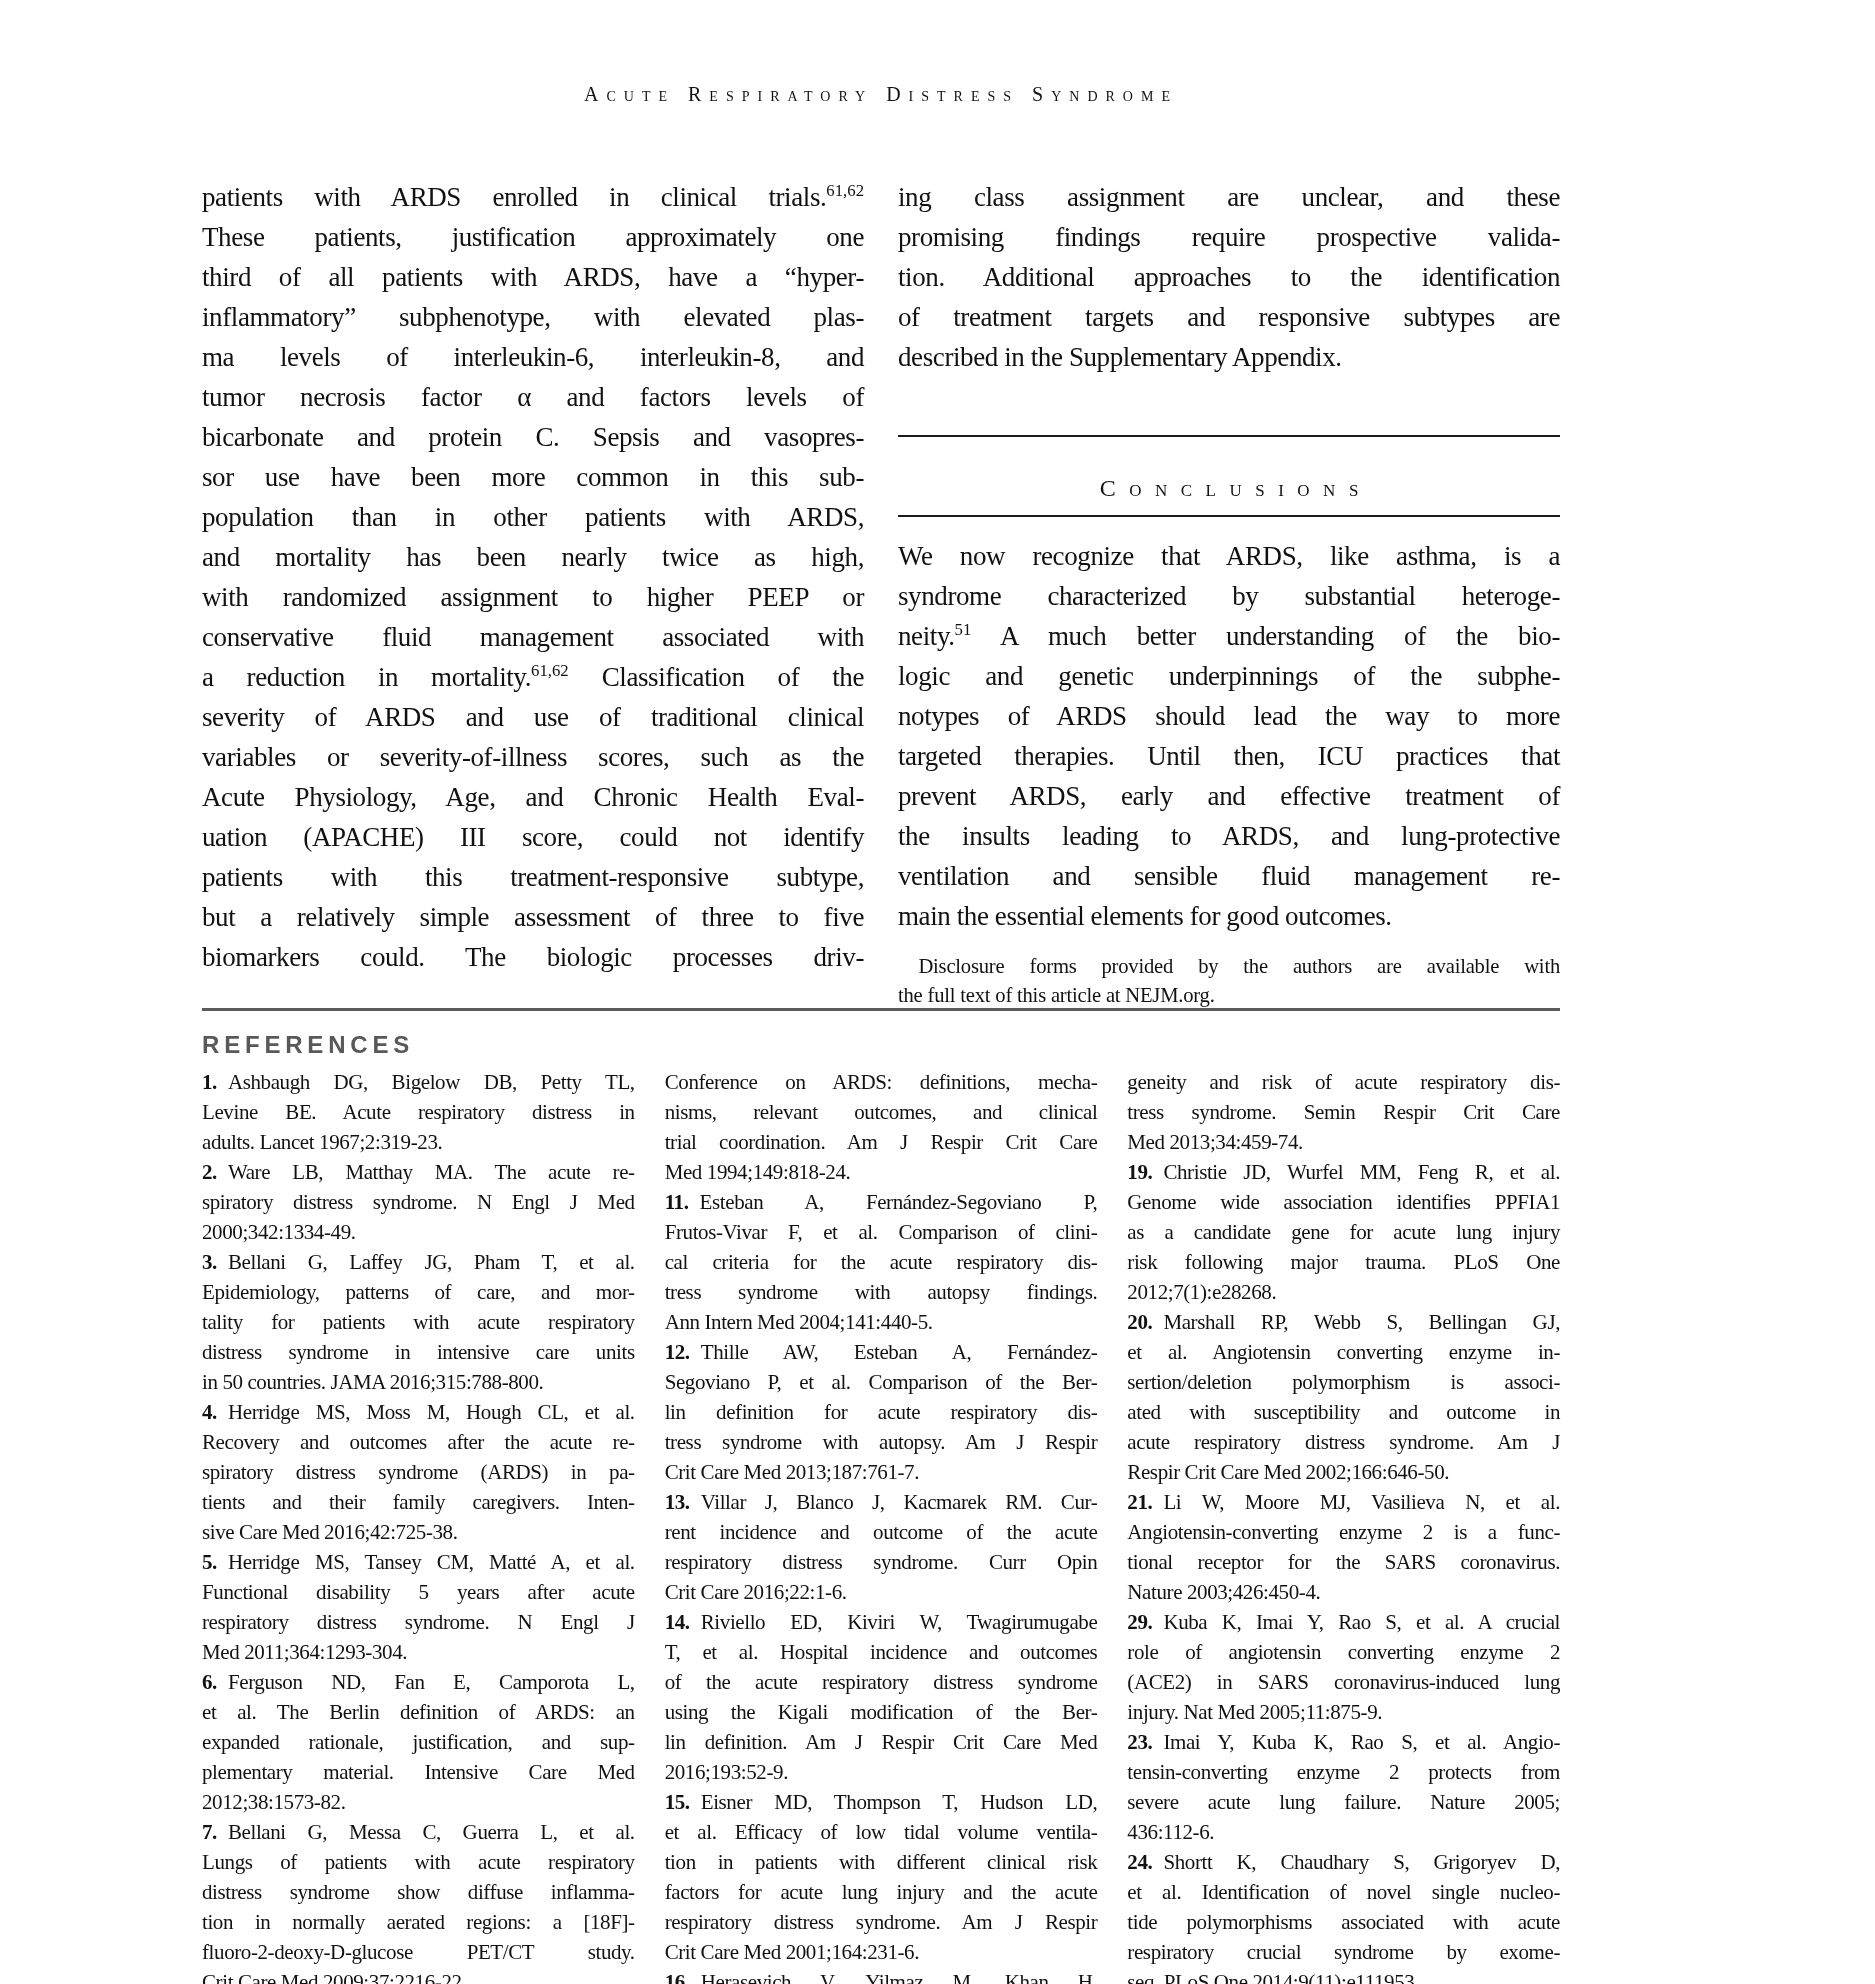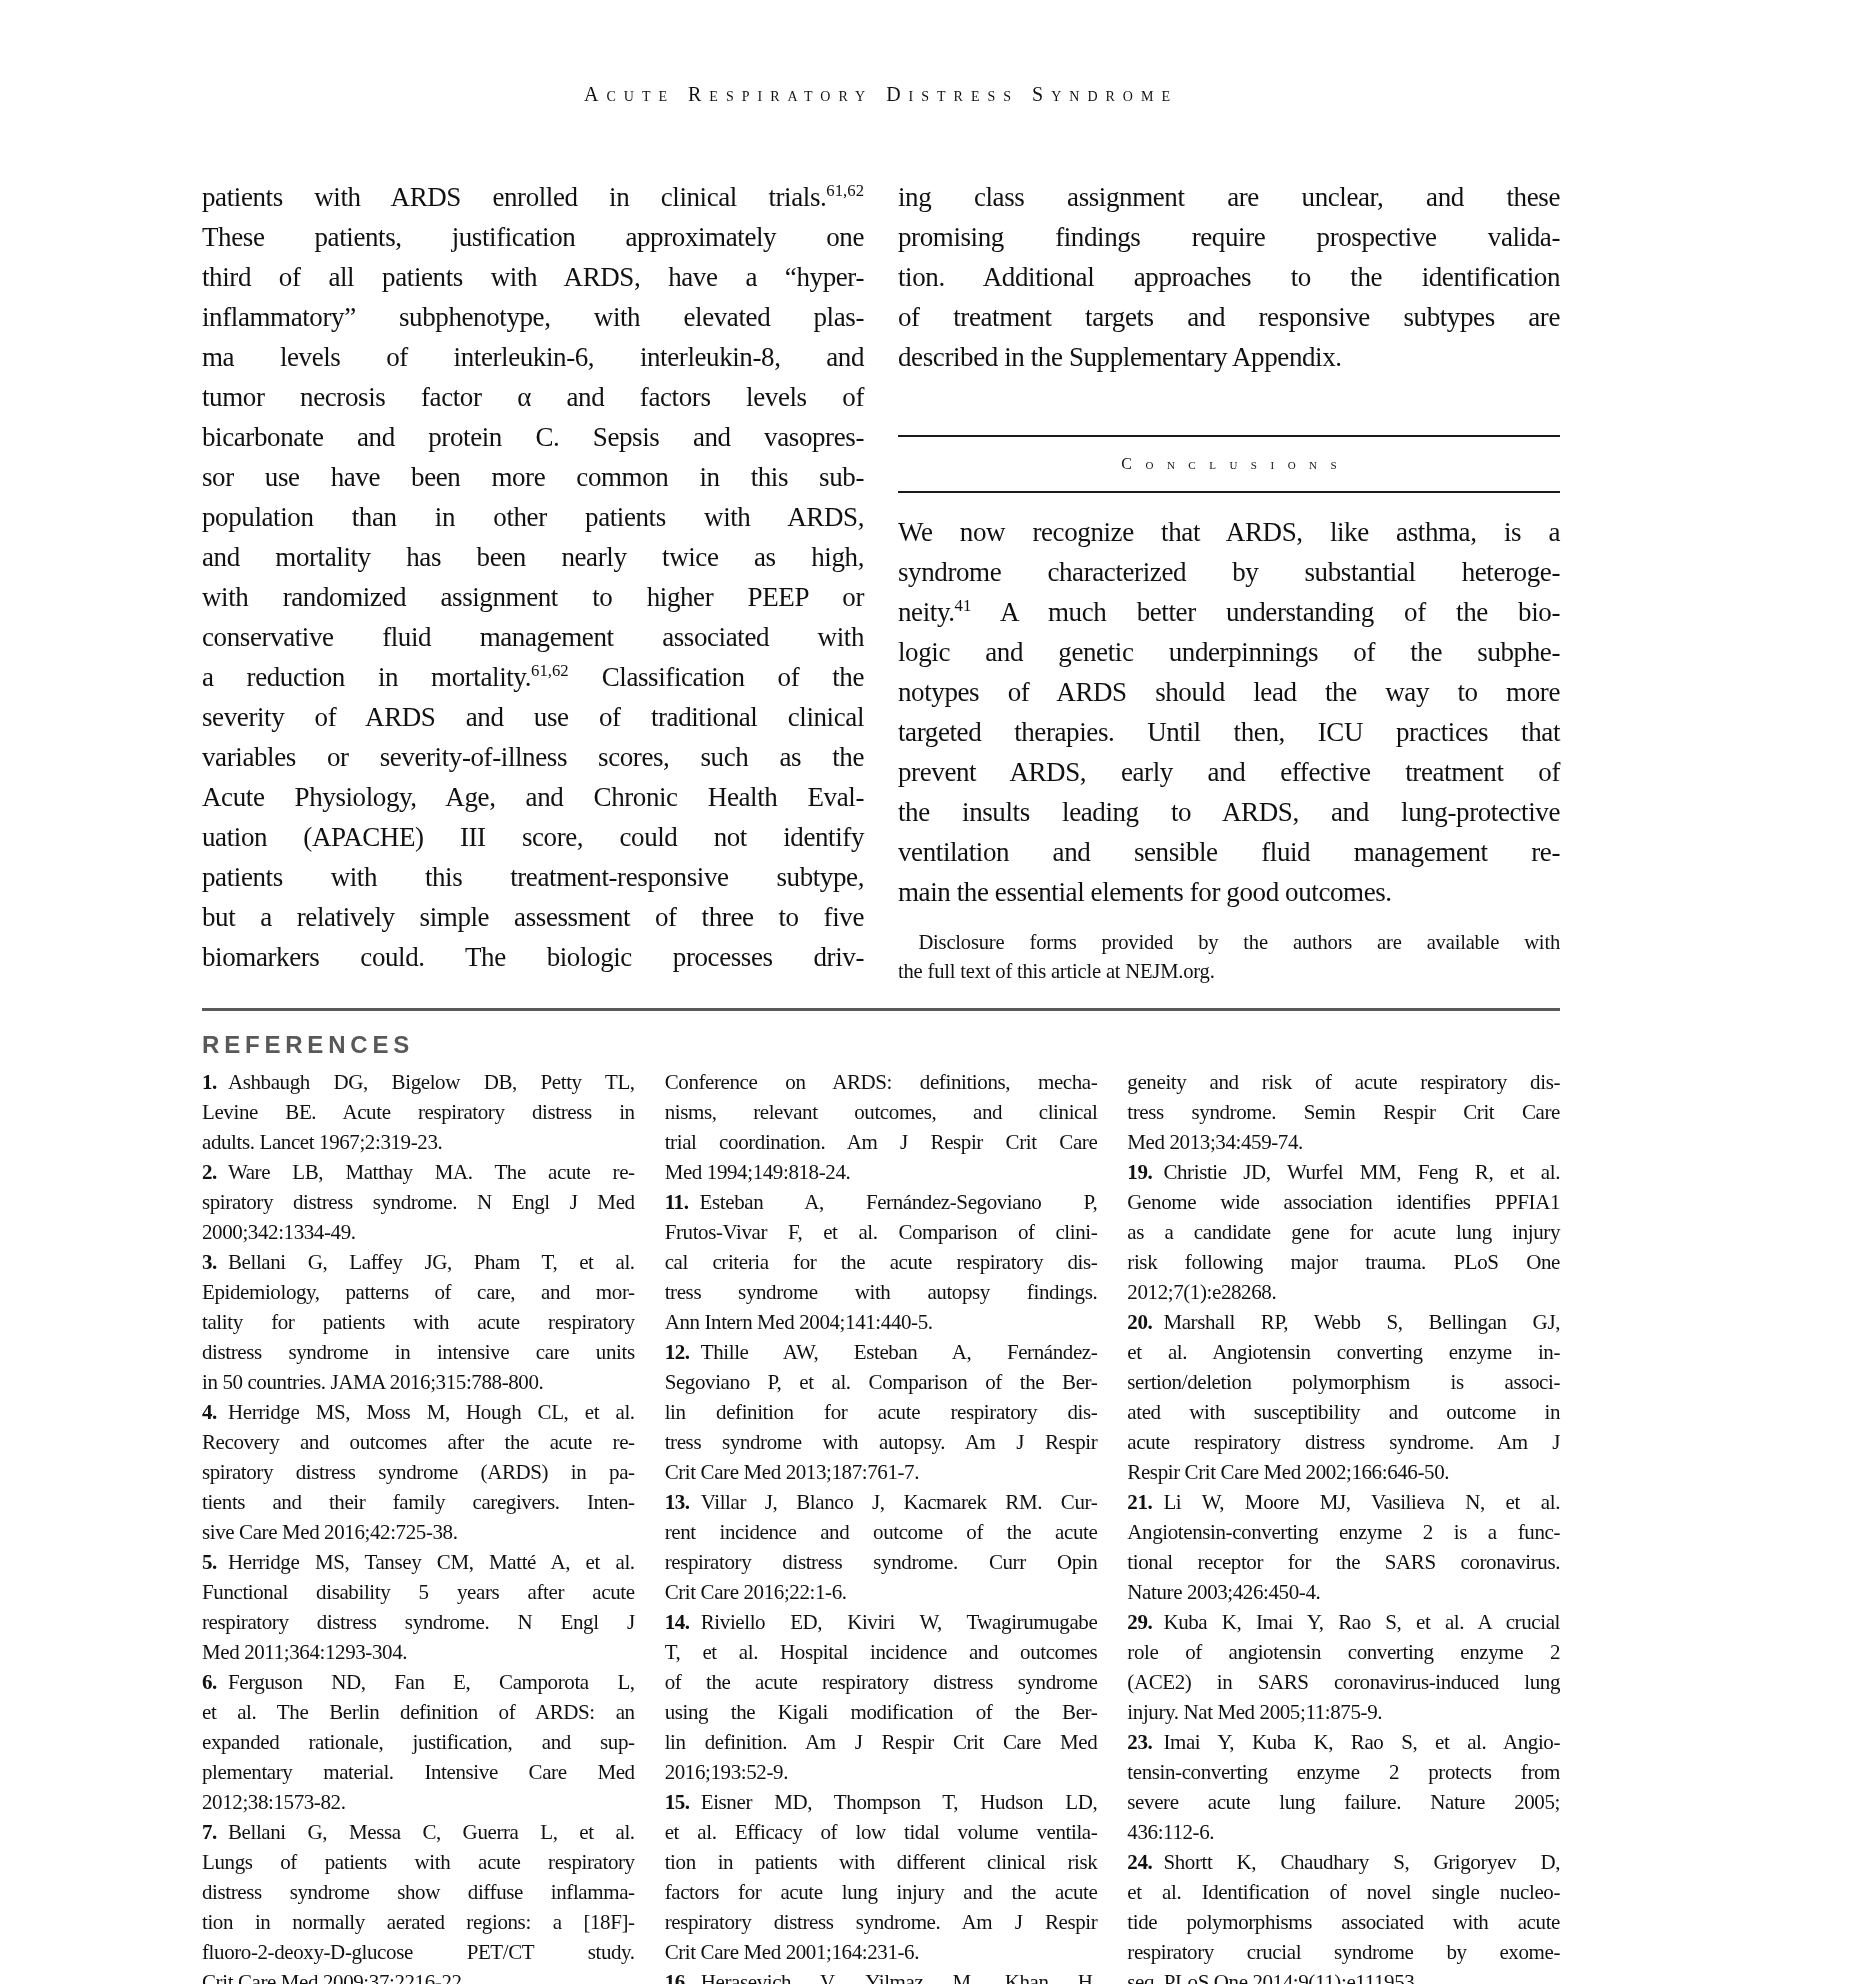--- a/index.html
+++ b/index.html
@@ -30,22 +30,22 @@
   }
   .bodytext .line.last{text-align-last:left;}
   .bodytext sup{font-size:0.62em;line-height:0;vertical-align:super;letter-spacing:0;}
 
   
   .concl-block{
     margin-top:58px;border-top:2px solid #1a1a1a;border-bottom:2px solid #1a1a1a;
     padding:15px 0;
   }
   .concl-heading{
-    text-align:center;font-variant:small-caps;font-size:16px;line-height:24px;
-    letter-spacing:13.5px;text-indent:13.5px;color:var(--ink);
+    text-align:center;font-variant:small-caps;font-size:24px;line-height:24px;
+    letter-spacing:13.5px;text-indent:13.5px;color:var(--ink);margin-top:24px;
   }
   .concl-para{margin-top:19px;}
   .disclosure{margin-top:16px;}
   .disclosure .line{
     font-size:20.6px;line-height:29px;height:29px;letter-spacing:-0.2px;
     text-align:justify;text-align-last:justify;white-space:nowrap;
   }
   .disclosure .line.last{text-align-last:left;}
 
   
@@ -101,21 +101,21 @@
           <div class="line">tion. Additional approaches to the identification</div>
           <div class="line">of treatment targets and responsive subtypes are</div>
           <div class="line last">described in the Supplementary Appendix.</div>
         </div>
       <div class="concl-block">
         <div class="concl-heading">Conclusions</div>
       </div>
       <div class="concl-para">
           <div class="line">We now recognize that ARDS, like asthma, is a</div>
           <div class="line">syndrome characterized by substantial heteroge-</div>
-          <div class="line">neity.<sup>41</sup> A much better understanding of the bio-</div>
+          <div class="line">neity.<sup>51</sup> A much better understanding of the bio-</div>
           <div class="line">logic and genetic underpinnings of the subphe-</div>
           <div class="line">notypes of ARDS should lead the way to more</div>
           <div class="line">targeted therapies. Until then, ICU practices that</div>
           <div class="line">prevent ARDS, early and effective treatment of</div>
           <div class="line">the insults leading to ARDS, and lung-protective</div>
           <div class="line">ventilation and sensible fluid management re-</div>
           <div class="line last">main the essential elements for good outcomes.</div>
         </div>
       <div class="disclosure">
           <div class="line"> Disclosure forms provided by the authors are available with</div>

